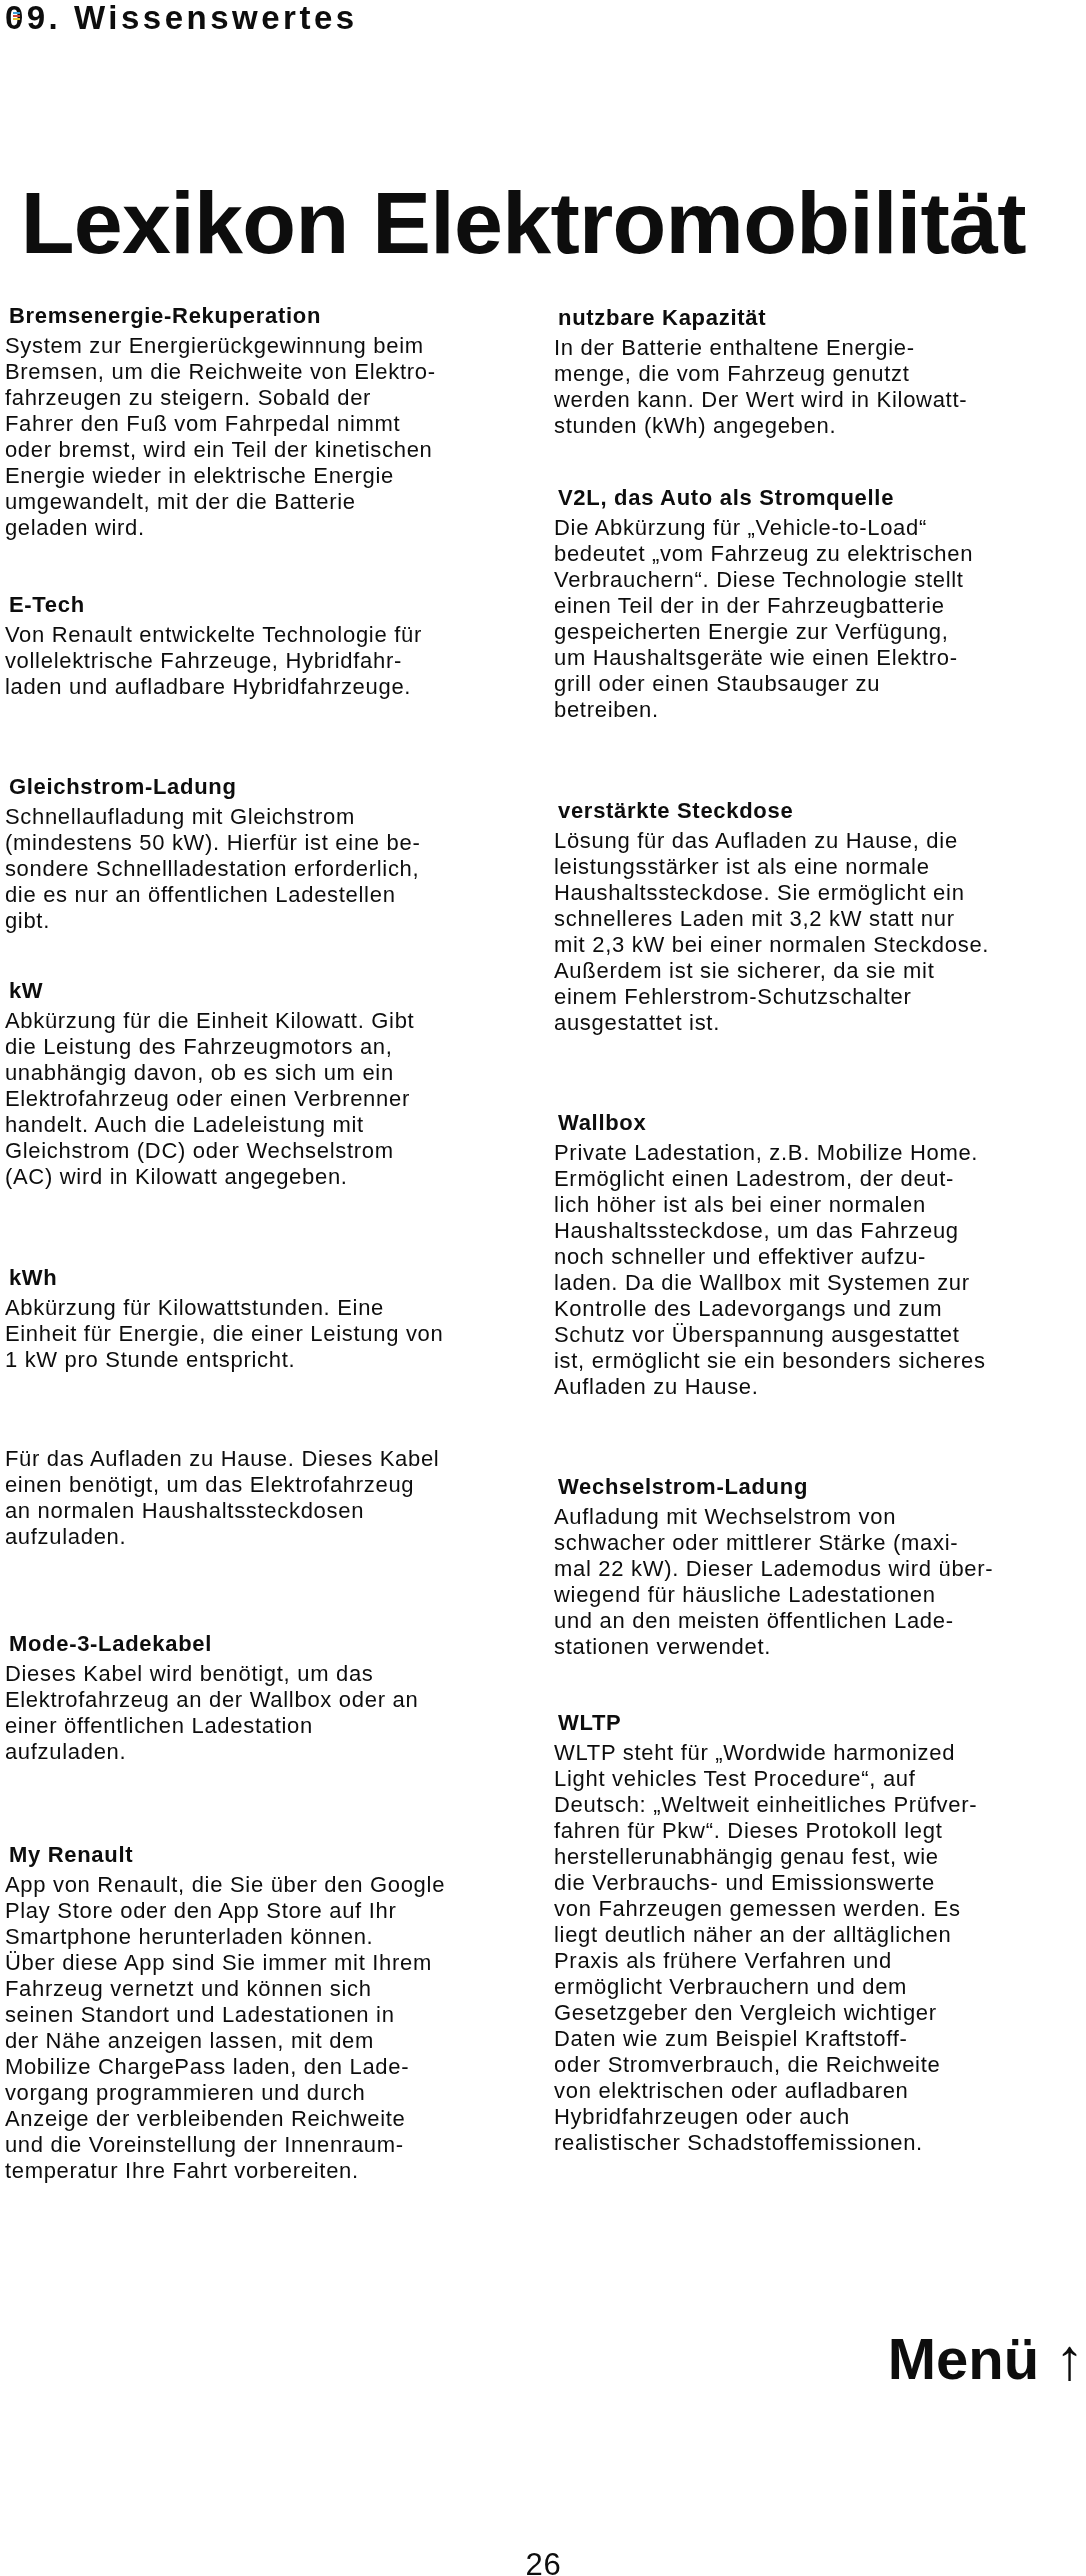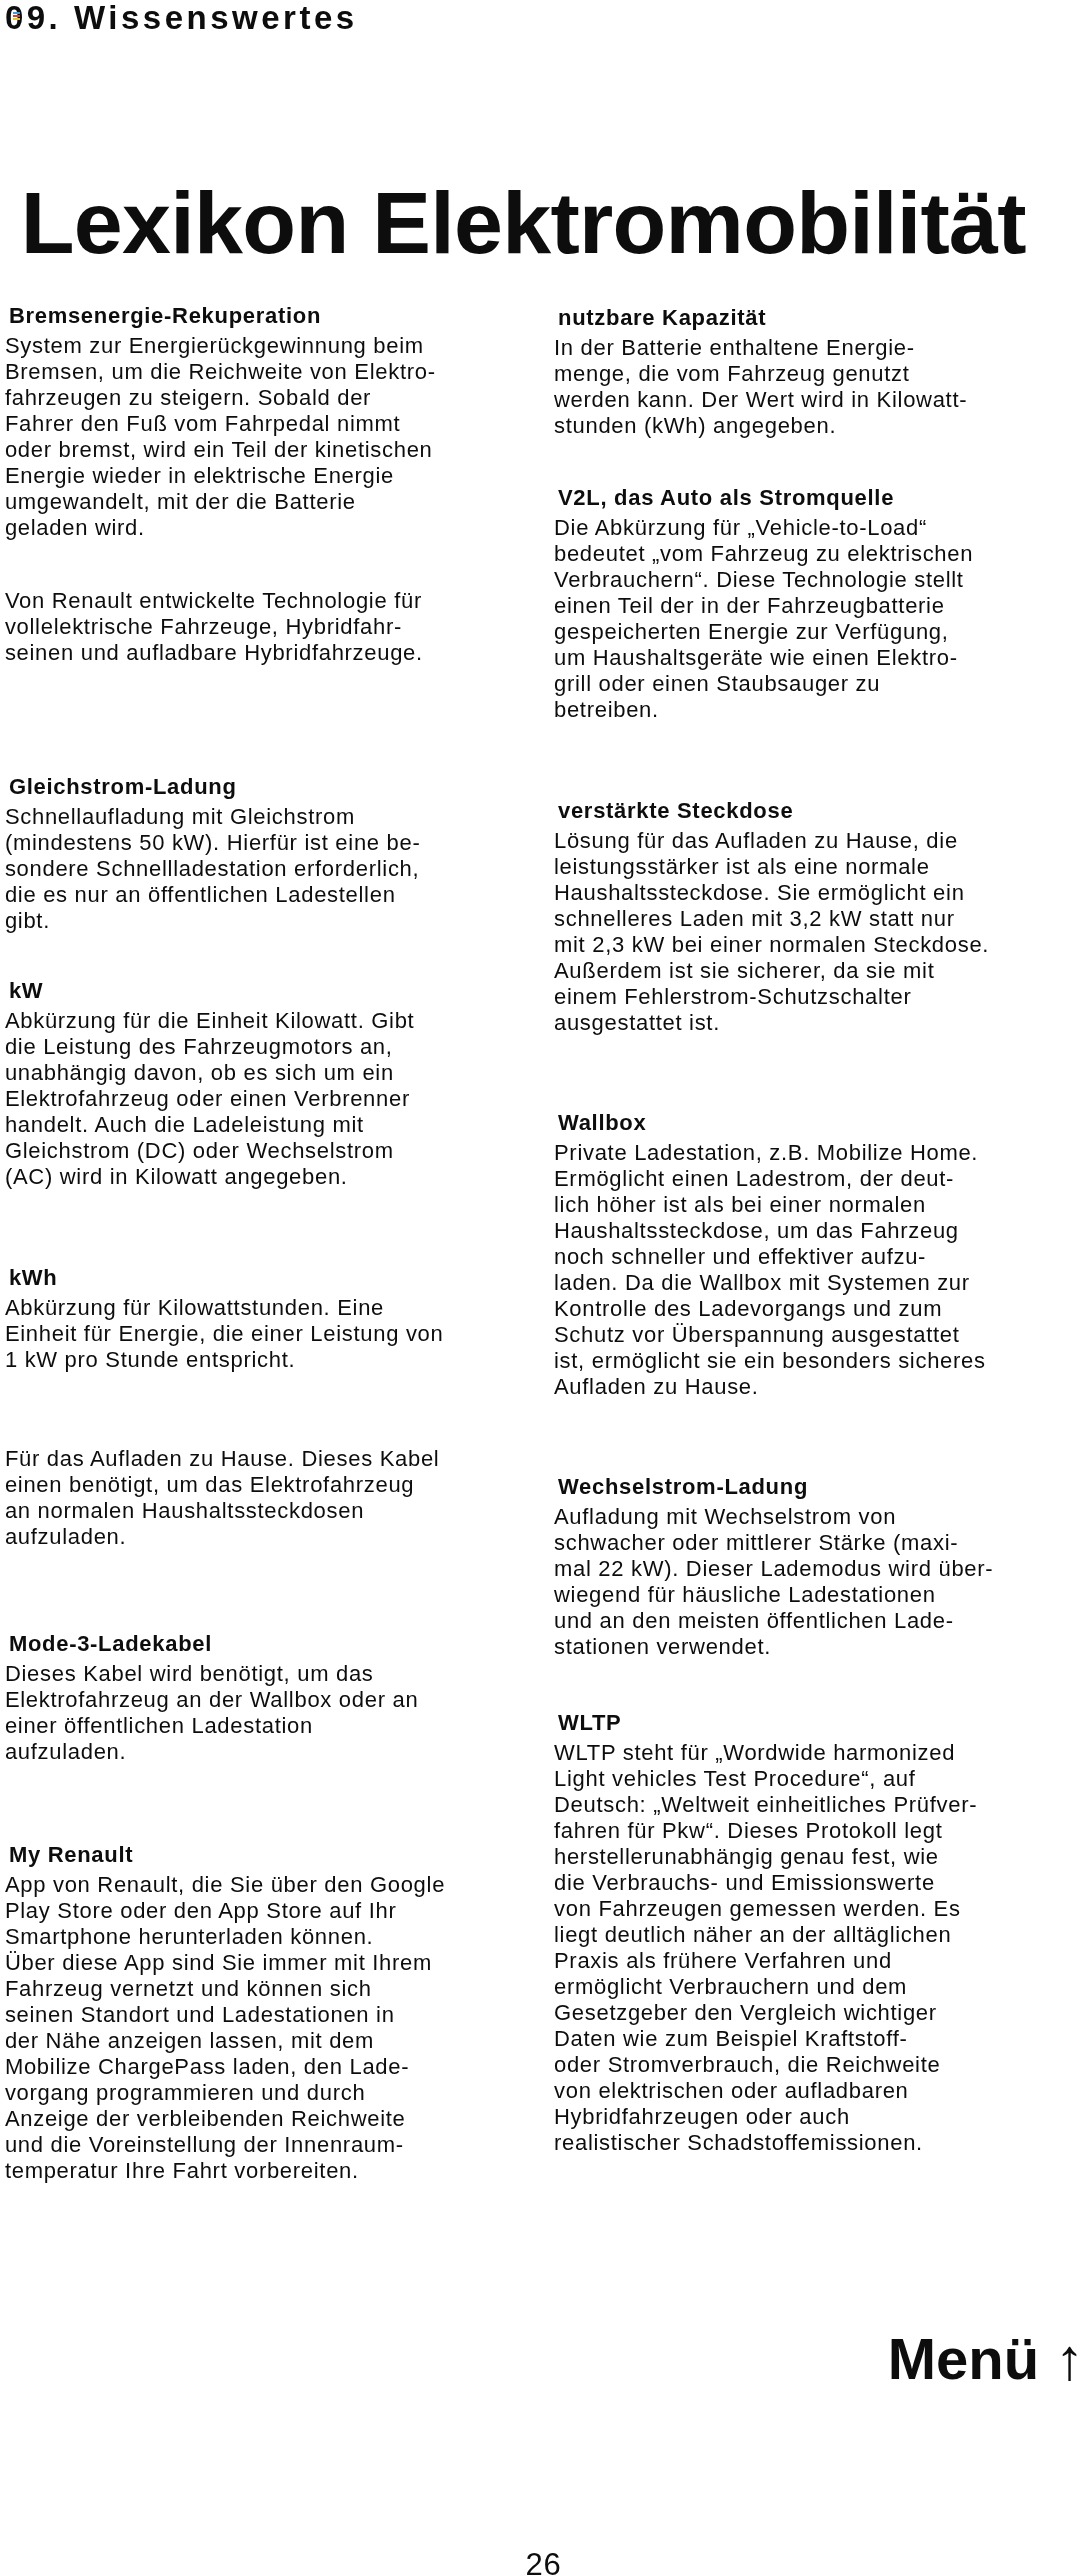--- a/index.html
+++ b/index.html
@@ -108,23 +108,24 @@
 Bremsen, um die Reichweite von Elektro-
 fahrzeugen zu steigern. Sobald der
 Fahrer den Fuß vom Fahrpedal nimmt
 oder bremst, wird ein Teil der kinetischen
 Energie wieder in elektrische Energie
 umgewandelt, mit der die Batterie
 geladen wird.</p>
   </section>
 
   <section class="entry col-left" style="top:588px">
+    <h3>E-Tech</h3>
     <p>Von Renault entwickelte Technologie für
 vollelektrische Fahrzeuge, Hybridfahr-
-seinen und aufladbare Hybridfahrzeuge.</p>
+laden und aufladbare Hybridfahrzeuge.</p>
   </section>
 
   <section class="entry col-left" style="top:770px">
     <h3>Gleichstrom-Ladung</h3>
     <p>Schnellaufladung mit Gleichstrom
 (mindestens 50 kW). Hierfür ist eine be-
 sondere Schnellladestation erforderlich,
 die es nur an öffentlichen Ladestellen
 gibt.</p>
   </section>

